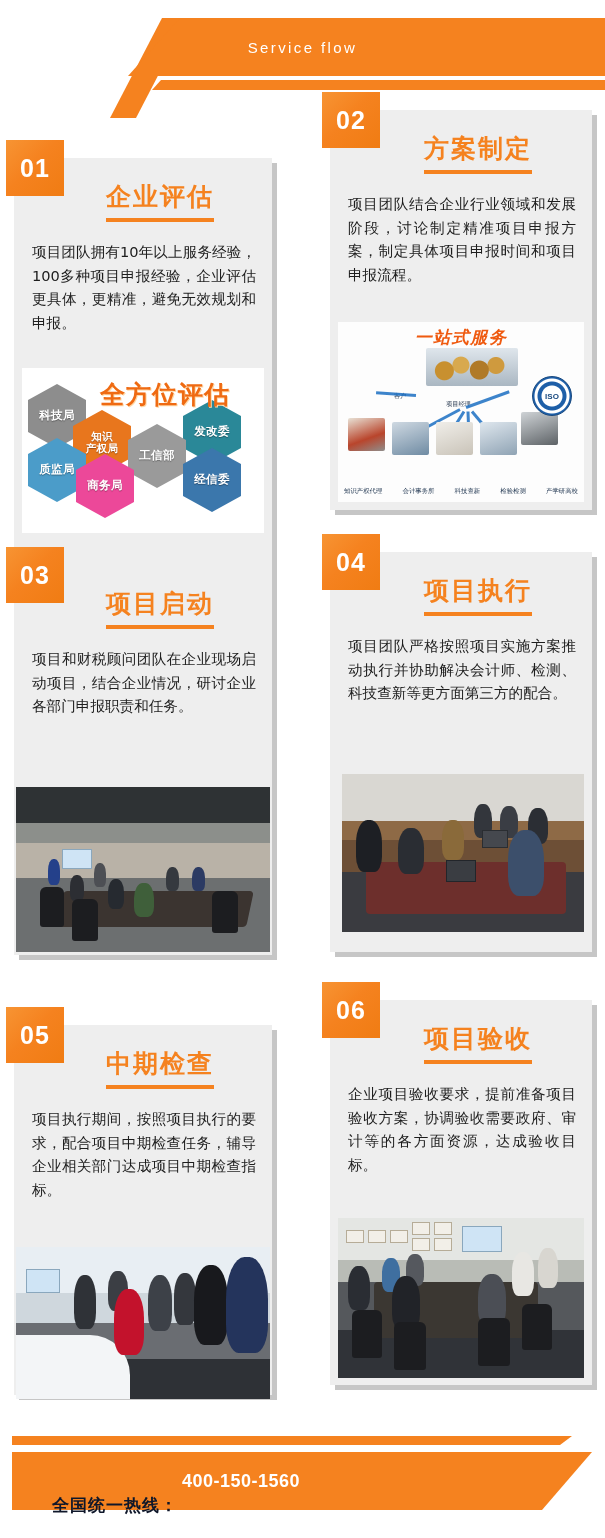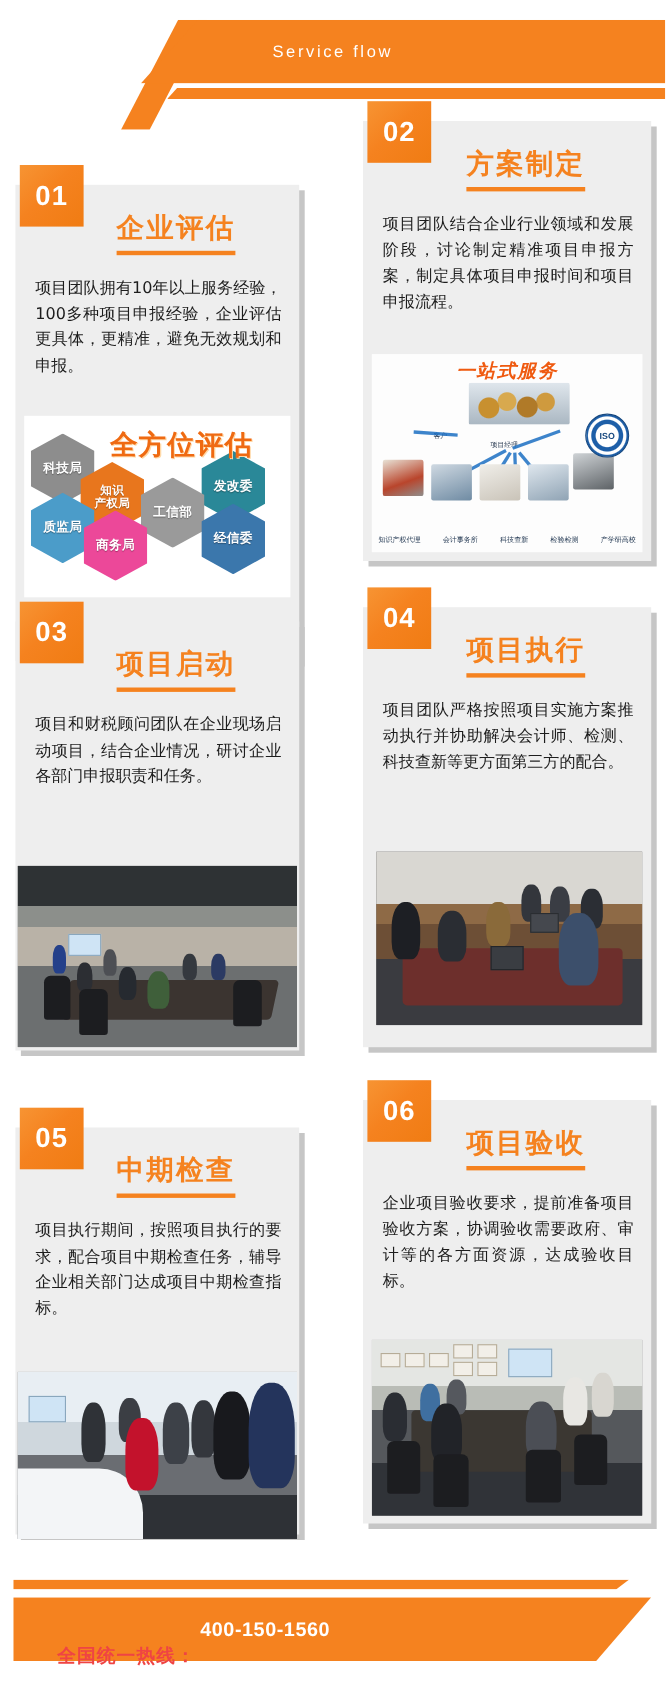--- a/index.html
+++ b/index.html
@@ -49,41 +49,40 @@
     box-shadow: 5px 5px 0 0 #c6c6c6;
   }
   .badge {
     position: absolute; left: -8px; top: -18px;
     width: 58px; height: 56px;
     background: linear-gradient(135deg, #f79433 0%, #f5821f 45%, #f07c13 100%);
     color: #fff; font-size: 25px; font-weight: bold;
     display: flex; align-items: center; justify-content: center;
     letter-spacing: 1px;
     z-index: 3;
-    margin-left: 12px;
   }
   .card-title {
     position: absolute; top: 22px; width: 100%;
     text-align: center; padding-left: 34px;
   }
   .card-title .t {
     display: inline-block;
     color: #f5821f; font-size: 25px; font-weight: bold; letter-spacing: 2px;
     font-family: "DejaVu Sans", "Liberation Sans", sans-serif;
     border-bottom: 4px solid #f5821f; padding-bottom: 5px;
   }
   .card-desc {
     position: absolute; top: 82px; left: 18px; right: 16px;
     color: #1d1d1d; font-size: 14.6px; line-height: 1.62;
     text-align: justify;
     font-family: "DejaVu Sans", "Liberation Sans", sans-serif;
   }
 
   
-  #card1 { left: 14px;  top: 168px; width: 258px; height: 433px; }
+  #card1 { left: 14px;  top: 158px; width: 258px; height: 433px; }
   #card2 { left: 330px; top: 110px; width: 262px; height: 400px; }
   #card3 { left: 14px;  top: 565px; width: 258px; height: 390px; }
   #card4 { left: 330px; top: 552px; width: 262px; height: 400px; }
   #card5 { left: 14px;  top: 1025px; width: 258px; height: 370px; }
   #card6 { left: 330px; top: 1000px; width: 262px; height: 385px; }
 
   
   .media { position: absolute; overflow: hidden; background: #ffffff; }
 
   
@@ -192,21 +191,21 @@
   .ft-bar {
     position: absolute; left: 12px; top: 20px; width: 580px; height: 58px;
     background: #f5821f;
     clip-path: polygon(0 0, 580px 0, 530px 58px, 0 58px);
   }
   .ft-text {
     position: absolute; left: 52px; top: 20px; height: 58px;
     display: flex; align-items: center; gap: 4px;
   }
   .ft-label {
-    color: #ef4444; font-size: 17px; font-weight: bold; letter-spacing: 1px;
+    color: #0f172a; font-size: 17px; font-weight: bold; letter-spacing: 1px;
     font-family: "DejaVu Sans", "Liberation Sans", sans-serif;
     margin-top: 48px;
   }
   .ft-num {
     color: #ffffff; font-size: 18px; font-weight: bold; letter-spacing: .5px;
   }
 </style>
 </head>
 <body>
 

